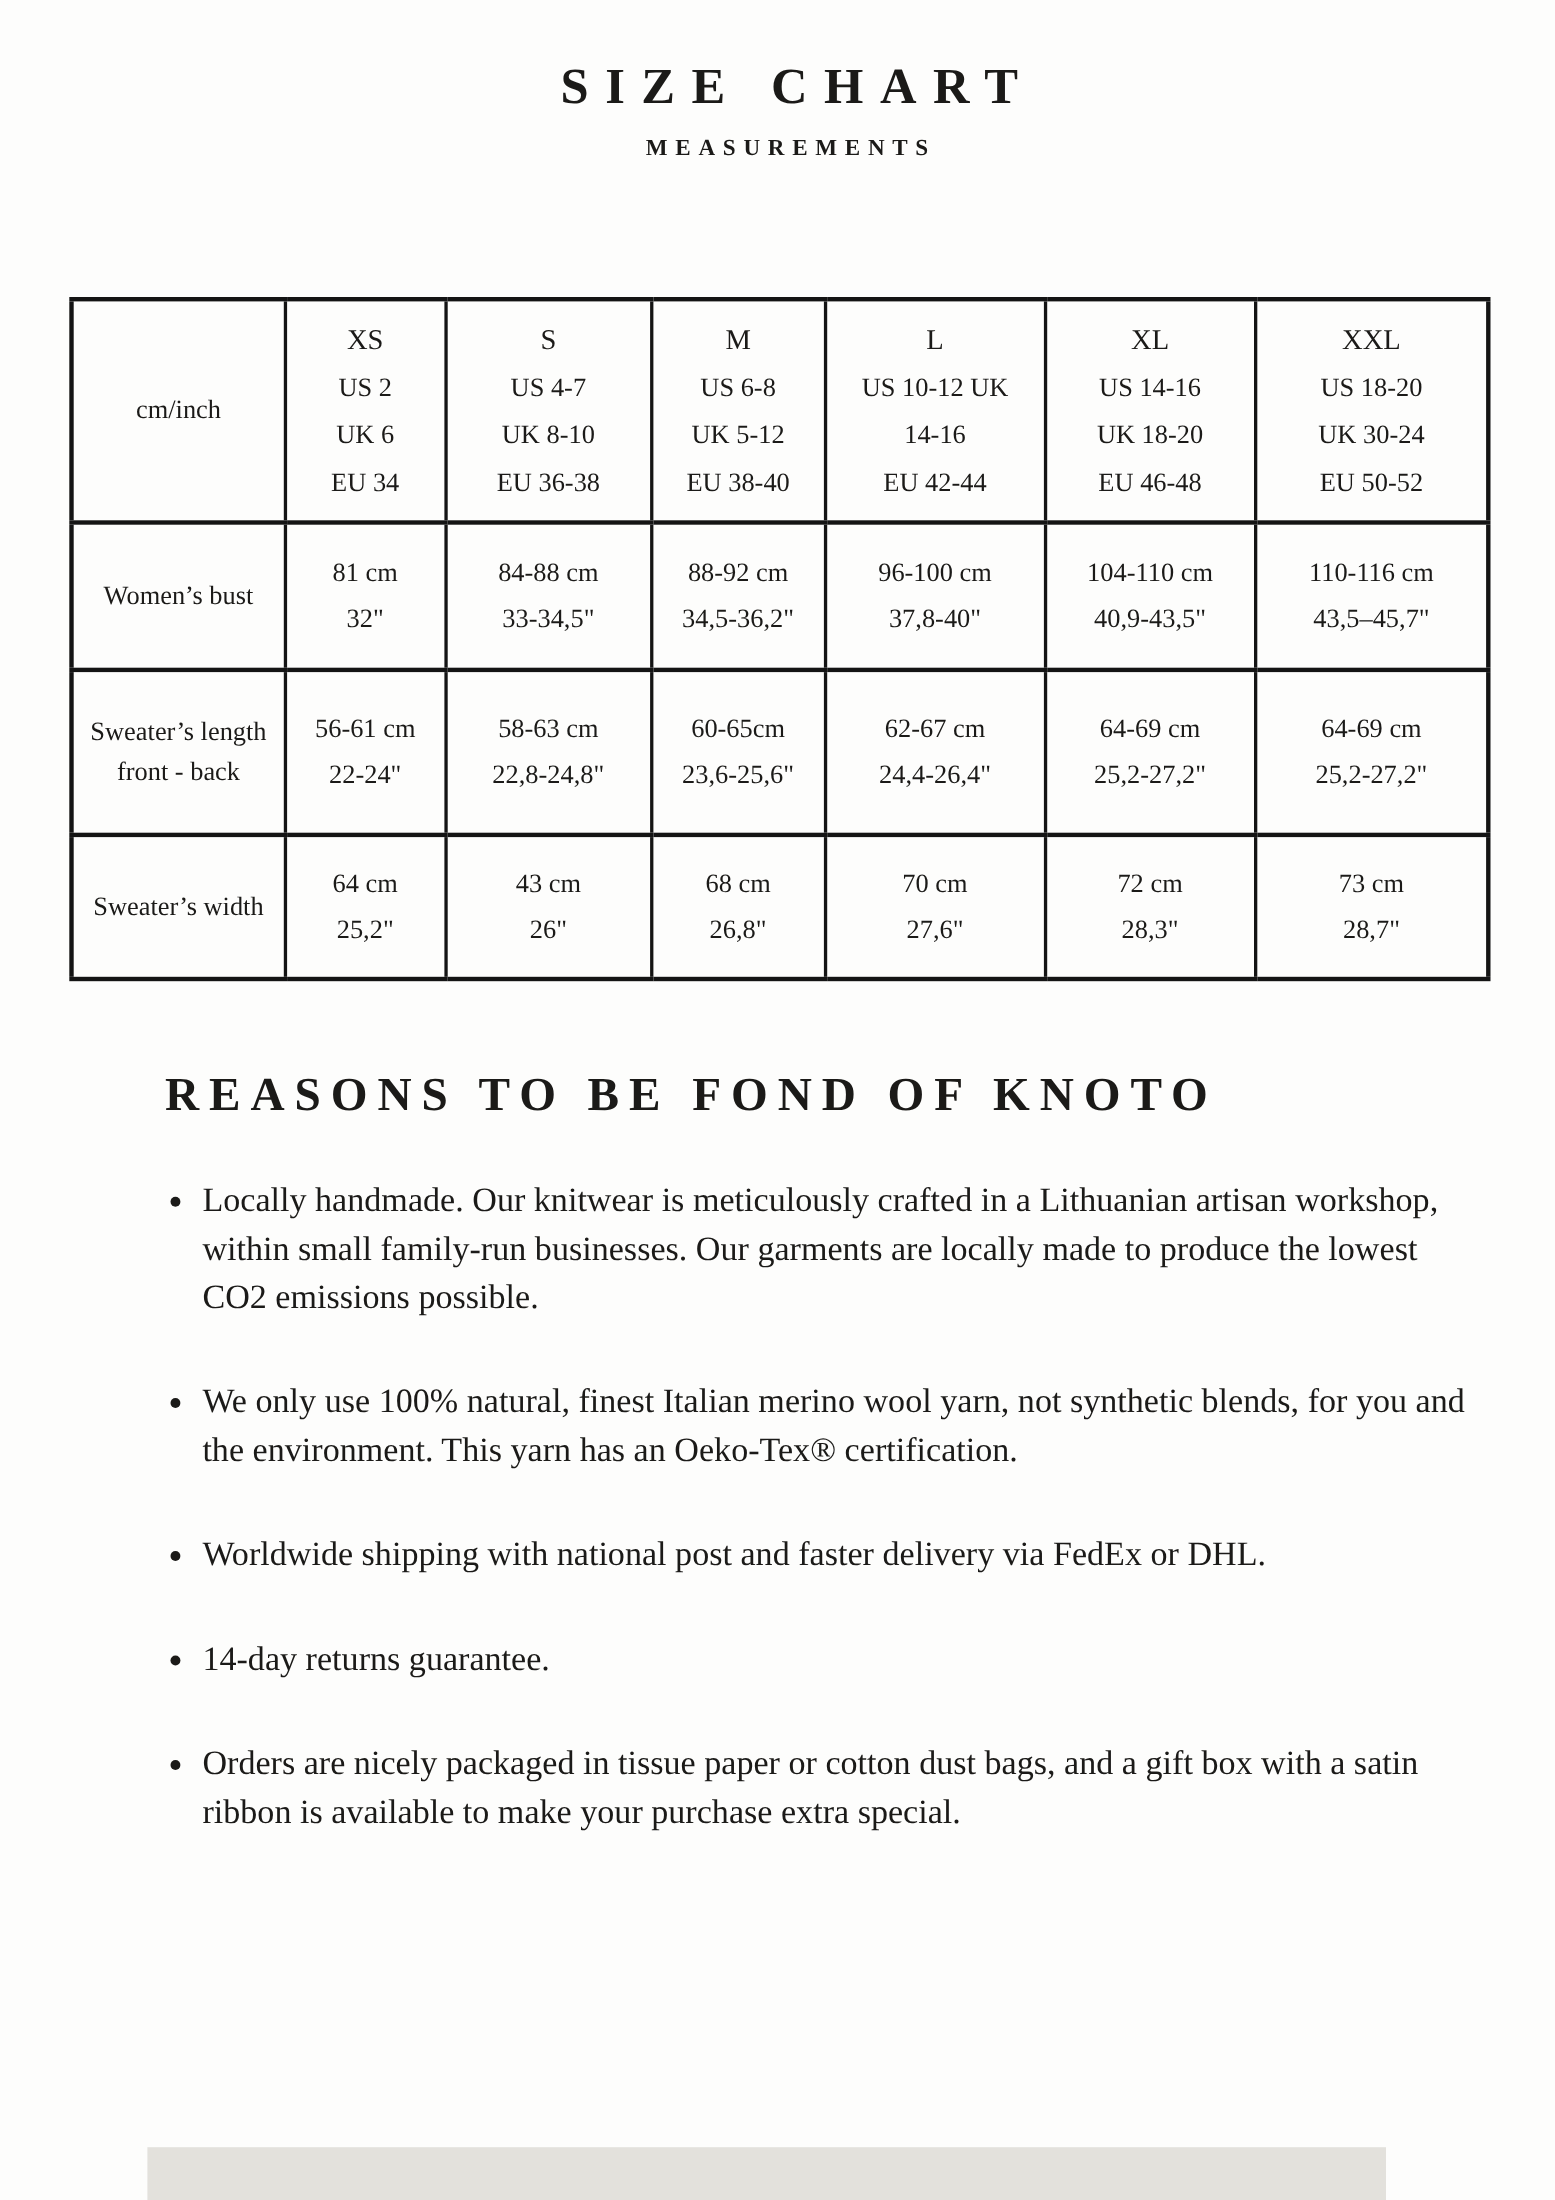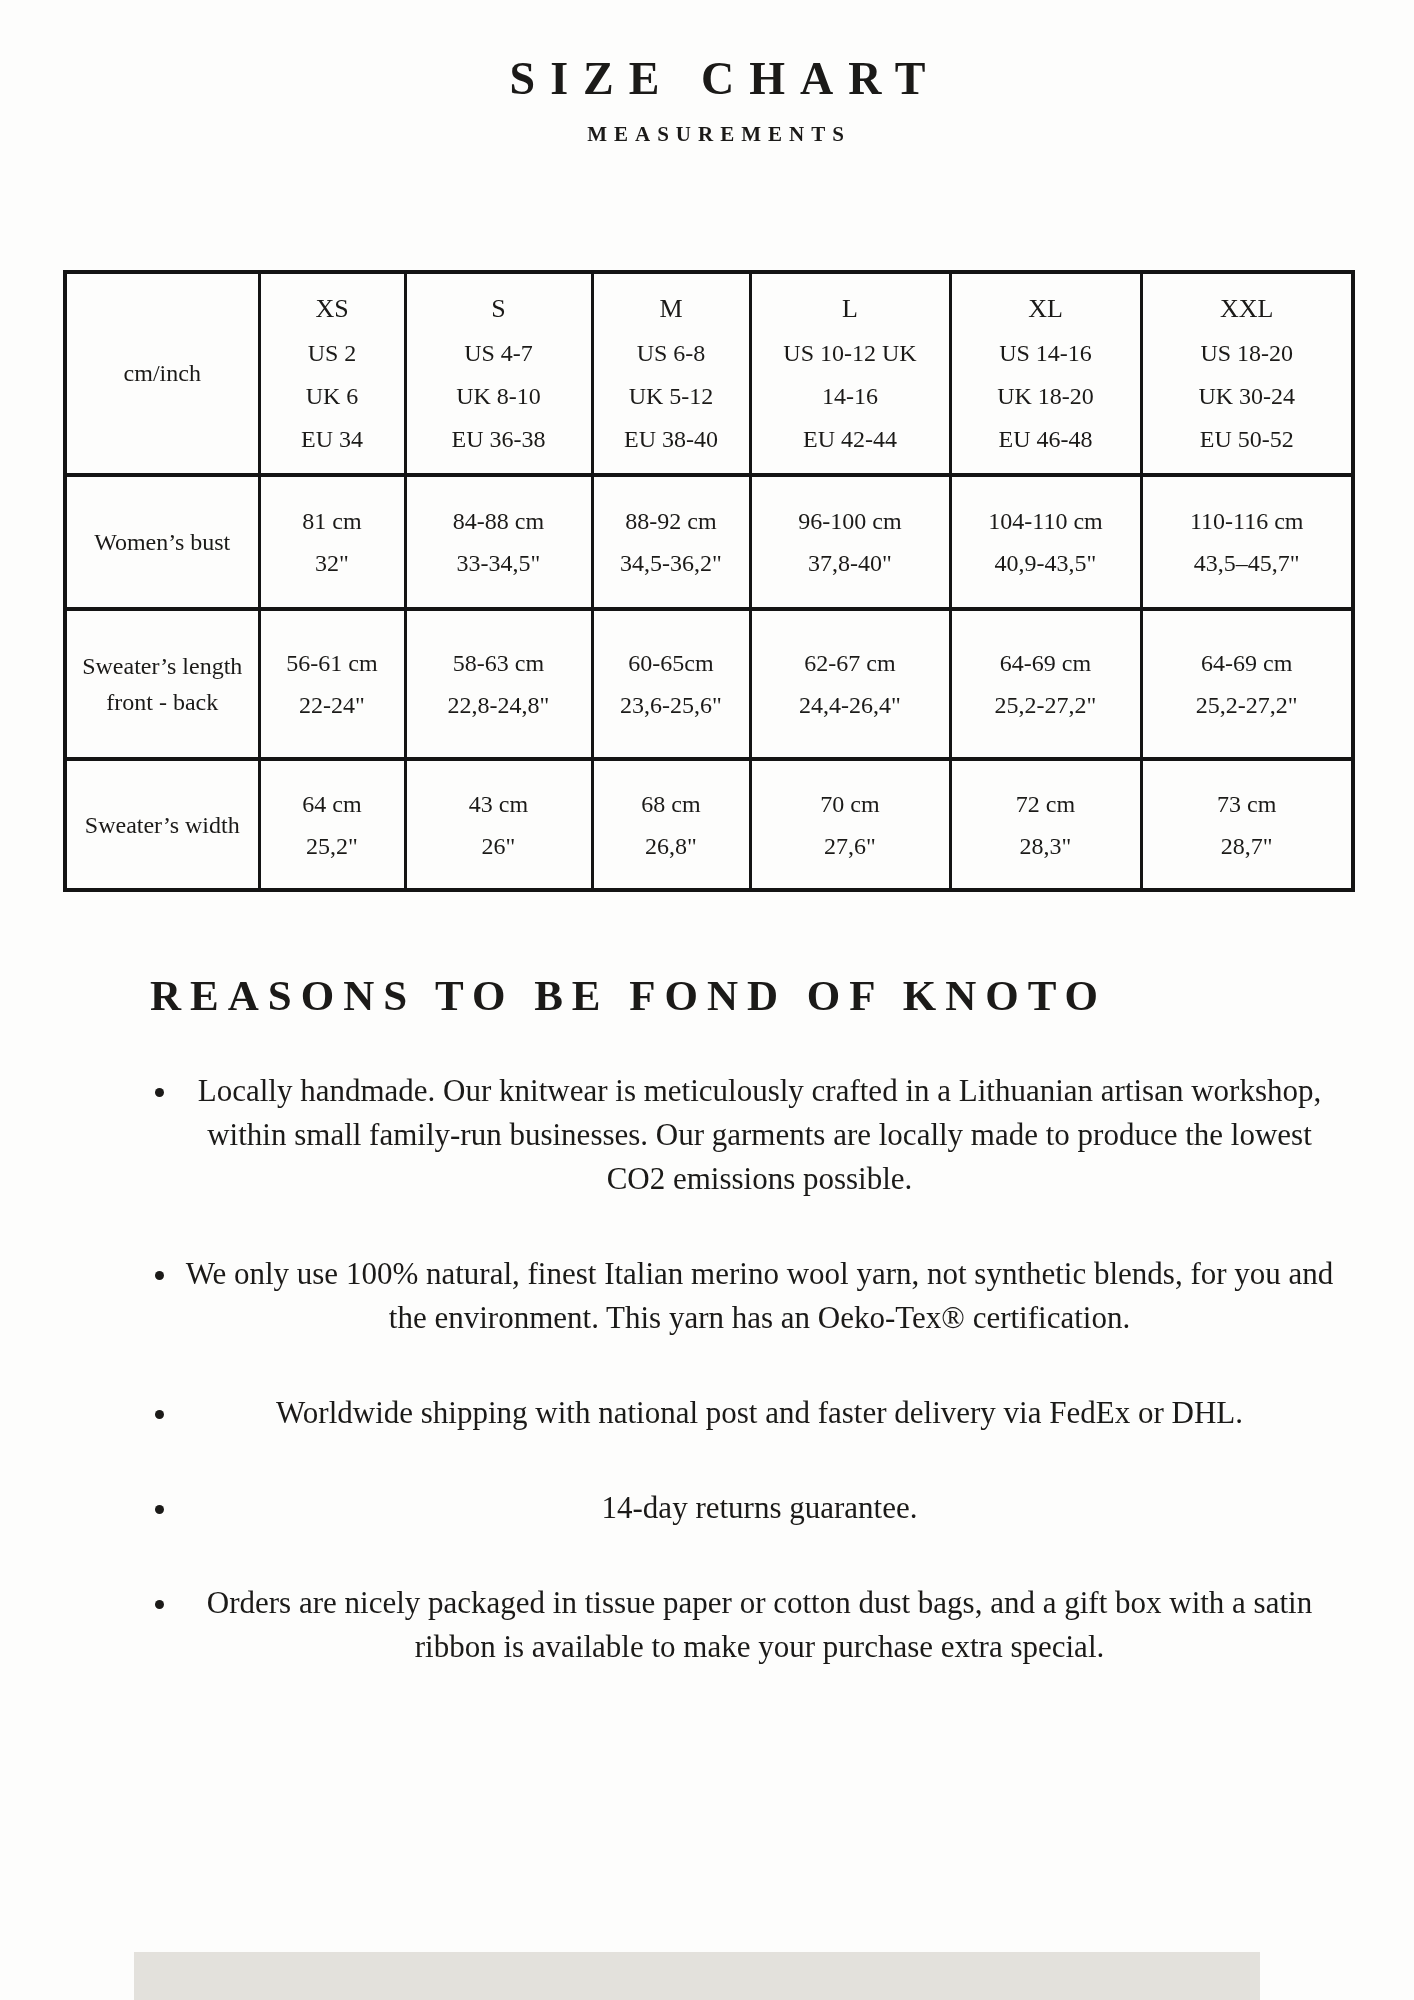--- a/index.html
+++ b/index.html
@@ -90,21 +90,20 @@
   .reasons-list {
     margin: 50px 0 0 0;
     padding: 0 0 0 30px;
     list-style: disc outside;
   }
   .reasons-list li {
     font-size: 31px;
     line-height: 1.42;
     margin-bottom: 51px;
     padding-left: 4px;
-    text-align: center;
   }
   .reasons-list li:last-child { margin-bottom: 0; }
 
   
   .footer-bar {
     position: absolute;
     left: 134px; top: 1952px;
     width: 1126px; height: 48px;
     background: #e3e1dc;
   }

